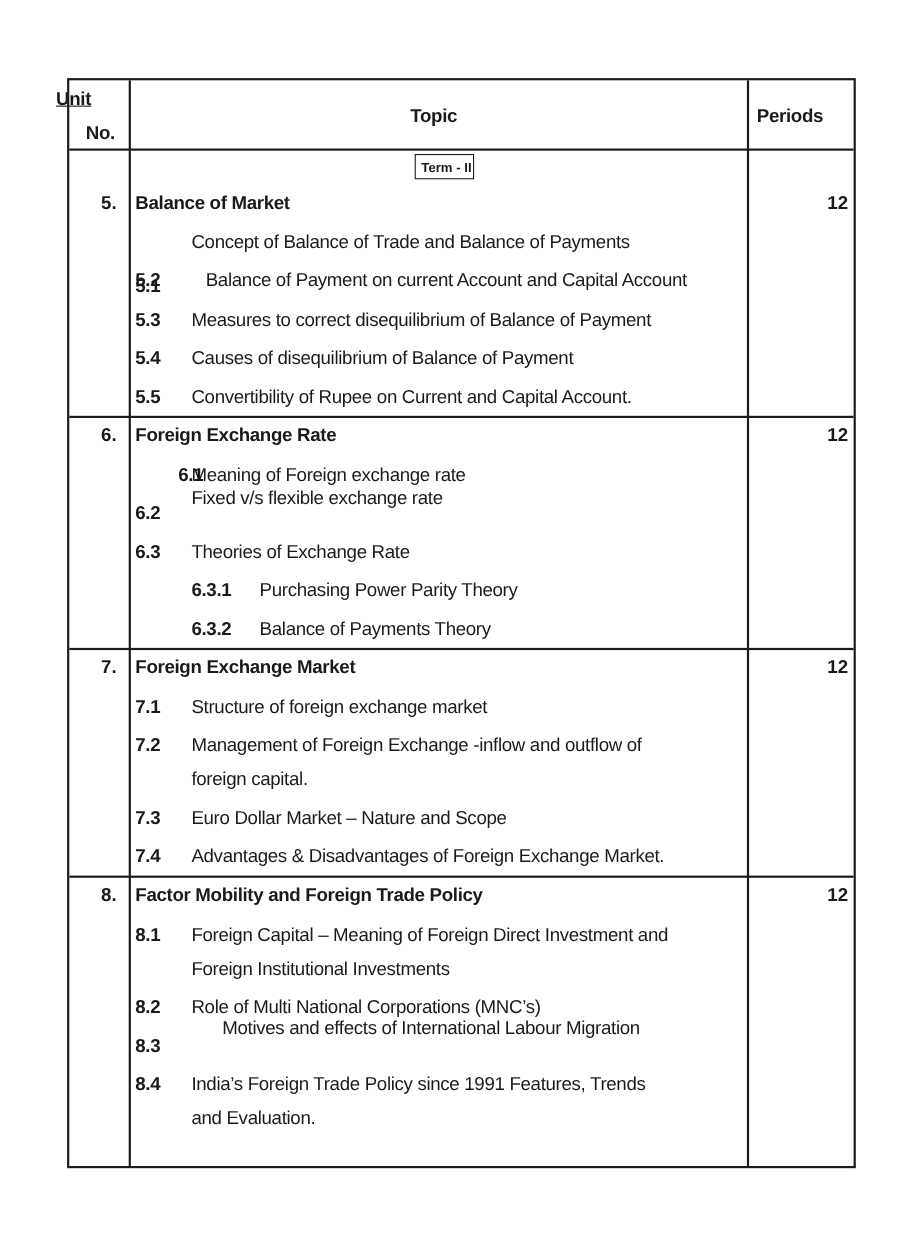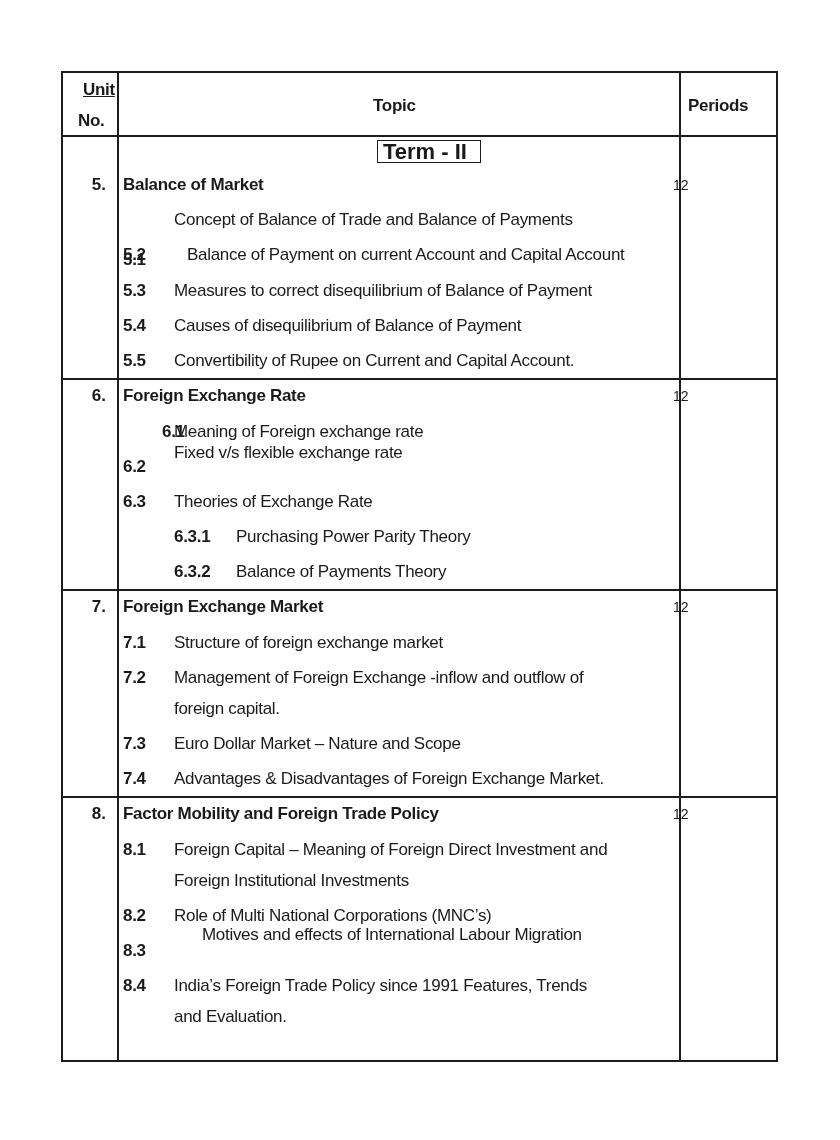--- a/index.html
+++ b/index.html
@@ -3,39 +3,39 @@
   <meta charset="utf-8">
   <style>
     html, body { margin: 0; padding: 0; background: #ffffff; }
     body { width: 840px; height: 1140px; position: relative; font-family: "Liberation Sans", sans-serif; color: #1a1a1a; }
     .table { position: absolute; left: 61px; top: 71px; width: 717px; height: 991px; border: 2px solid #1c1c1c; box-sizing: border-box; }
     .vline { position: absolute; top: 0; bottom: 0; width: 0; border-left: 2px solid #1c1c1c; }
     .hline { position: absolute; left: 0; right: 0; height: 0; border-top: 2px solid #1c1c1c; }
     .txt { position: absolute; font-size: 17px; line-height: 20px; white-space: nowrap; letter-spacing: -0.3px; }
     .b { font-weight: bold; }
     .hdr { font-size: 17px; font-weight: bold; }
-    .term-box { position: absolute; border: 1.5px solid #1c1c1c; padding: 1px 13px 0 5px; font-weight: bold; font-size: 22px; line-height: 20px; }
+    .term-box { position: absolute; border: 1.5px solid #1c1c1c; padding: 1px 1px 0 5px; font-weight: bold; font-size: 12px; line-height: 20px; }
     .unit-no { position: absolute; width: 42px; text-align: right; font-weight: bold; font-size: 17px; line-height: 20px; }
-    .period { position: absolute; width: 98px; text-align: left; font-weight: normal; font-size: 14px; line-height: 20px; }
+    .period { position: absolute; width: 98px; text-align: right; font-weight: bold; font-size: 17px; line-height: 20px; }
   </style>
 </head>
 <body>
 
 <div class="table">
 
   <div class="vline" style="left:54px;"></div>
   <div class="vline" style="left:616px;"></div>
 
   <div class="hline" style="top:62px;"></div>
   <div class="hline" style="top:305px;"></div>
   <div class="hline" style="top:516px;"></div>
   <div class="hline" style="top:723px;"></div>
 </div>
 
-<span class="txt hdr" style="left:83px; top:80px;text-decoration:underline;">Unit</span>
+<span class="txt hdr" style="left:51px; top:80px;text-decoration:underline;">Unit</span>
 <span class="txt hdr" style="left:78px; top:111px;">No.</span>
 <span class="txt hdr" style="left:373px; top:96px;">Topic</span>
 <span class="txt hdr" style="left:688px; top:96px;">Periods</span>
 
 <span class="term-box" style="left:377px; top:140px;">Term - II</span>
 
 <span class="unit-no" style="left:64px; top:175px;">5.</span>
 <span class="txt b" style="left:123px; top:175px;">Balance of Market</span>
 <span class="period" style="left:673px; top:175px;">12</span>
 

